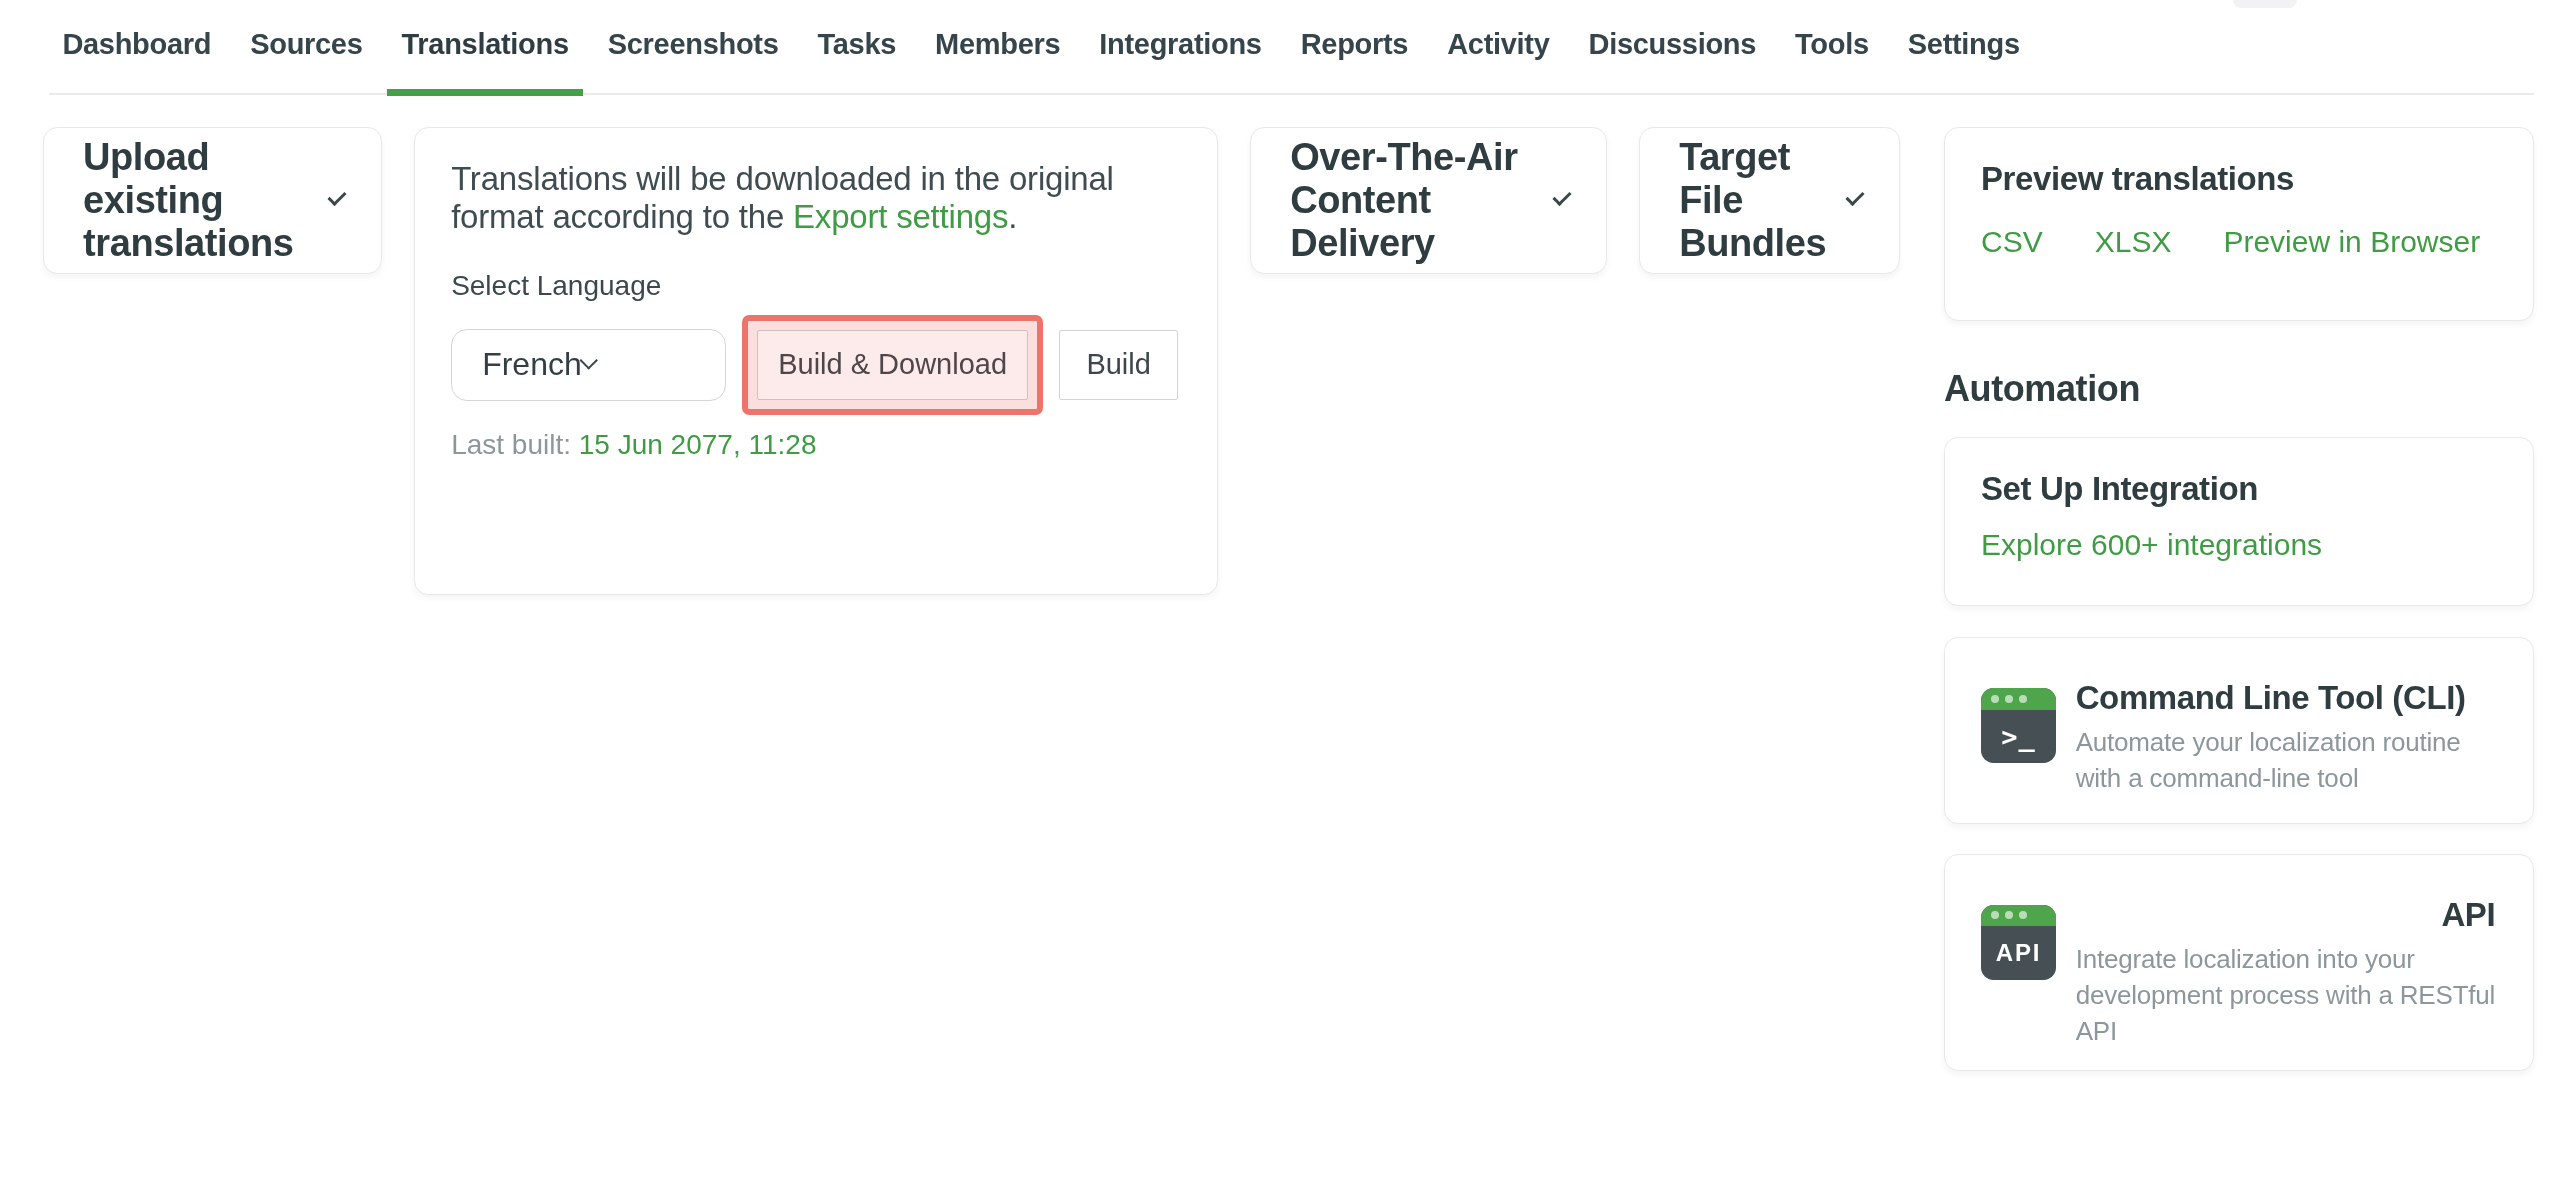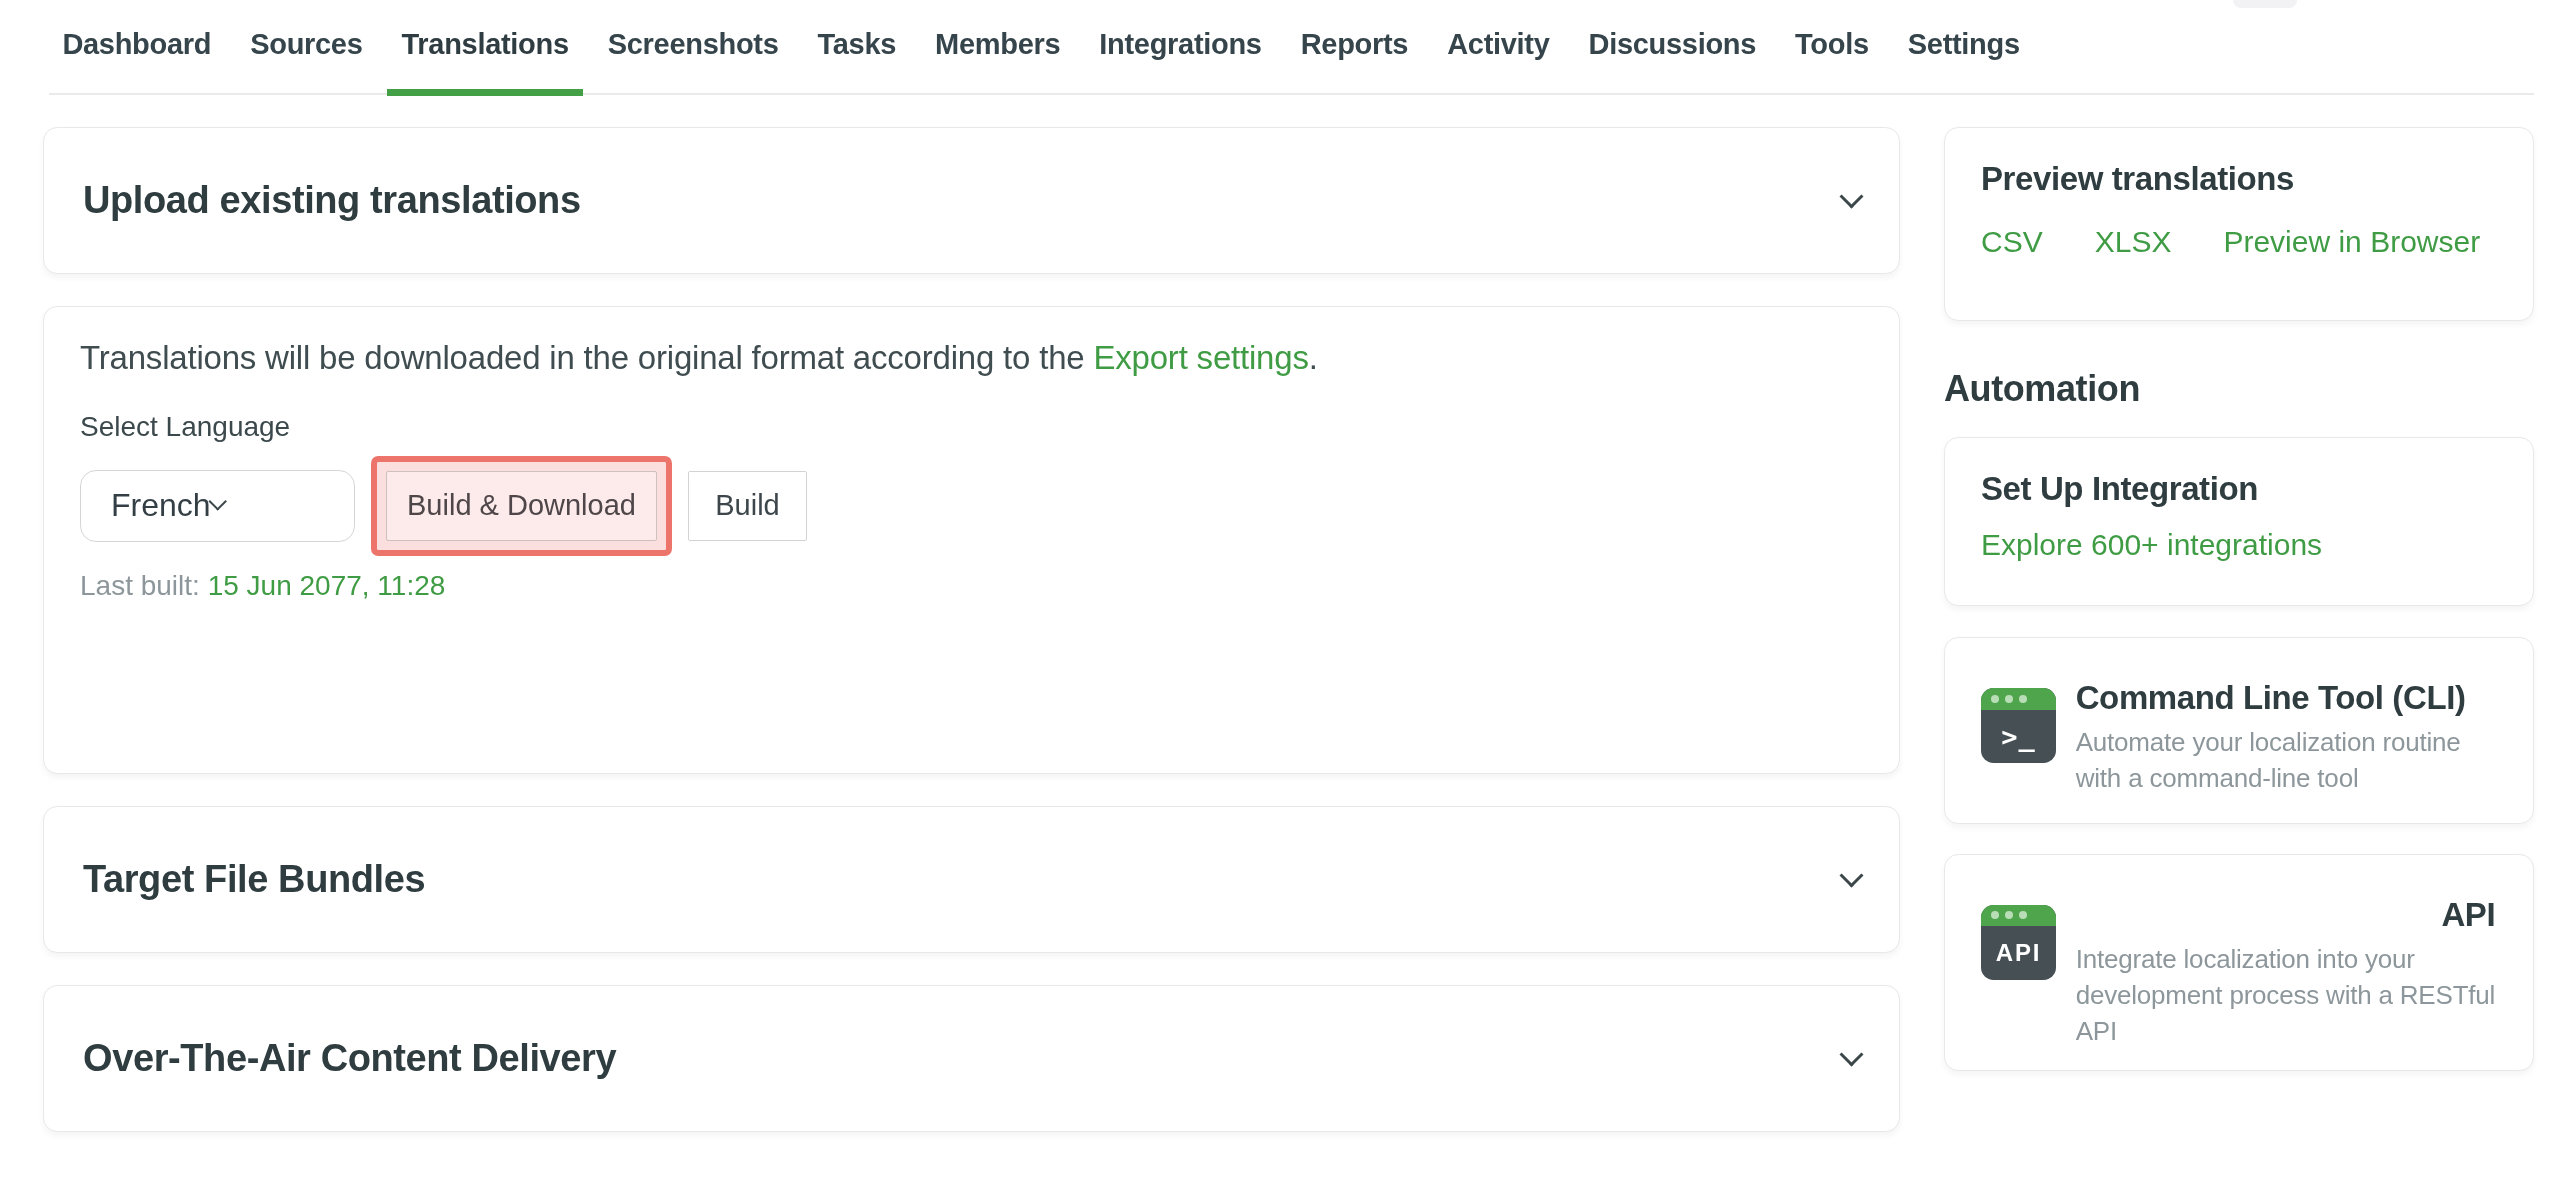--- a/index.html
+++ b/index.html
@@ -22,21 +22,21 @@
   .nav-item.active::after{
     content:"";position:absolute;left:-14.3px;right:-14.3px;bottom:-2.7px;height:7.2px;
     background:#43a047;
   }
   .top-fragment{
     position:absolute;top:0;left:2233px;width:64px;height:8px;
     background:#f2f2f4;border-radius:0 0 9px 9px;
   }
   
   .layout{display:flex;gap:44px;margin:32px 42px 0 43px;align-items:flex-start;}
-  .main-col{width:1857px;flex:none;display:flex;flex-direction:column;gap:32px;}
+  .main-col{width:1857px;flex:none;display:flex;flex-direction:row;gap:32px;}
   .side-col{width:590px;flex:none;display:flex;flex-direction:column;}
   .card{
     background:#fff;border:1.8px solid #e7e8e8;border-radius:14.3px;
     box-shadow:0 3.6px 6.3px rgba(30,30,30,0.045);box-sizing:border-box;
   }
   
   .collapse-card{height:147px;display:flex;align-items:center;justify-content:space-between;padding:0 39px;cursor:pointer;}
   .card-title{font-size:38px;font-weight:700;color:#2f3d40;letter-spacing:-0.4px;}
   .chev{display:inline-block;width:17px;height:17px;border-right:3.6px solid #3c474a;border-bottom:3.6px solid #3c474a;box-sizing:border-box;}
   .chev.down{transform:rotate(45deg);margin-top:-7.2px;}
@@ -142,26 +142,26 @@
           <div class="highlight-box">
             <button class="btn annotated">Build &amp; Download</button>
           </div>
           <button class="btn build">Build</button>
         </div>
         <div class="last-built"><span class="lbl">Last built: </span><span class="val">15 Jun 2077, 11:28</span></div>
       </div>
     </div>
 
     <div class="card collapse-card">
+      <div class="card-title">Over-The-Air Content Delivery</div>
+      <span class="chev down"></span>
+    </div>
+
+    <div class="card collapse-card">
       <div class="card-title">Target File Bundles</div>
-      <span class="chev down"></span>
-    </div>
-
-    <div class="card collapse-card">
-      <div class="card-title">Over-The-Air Content Delivery</div>
       <span class="chev down"></span>
     </div>
 
   </div>
 
   <div class="side-col">
 
     <div class="card side-card preview-card">
       <div class="side-title">Preview translations</div>
       <div class="link-row">

